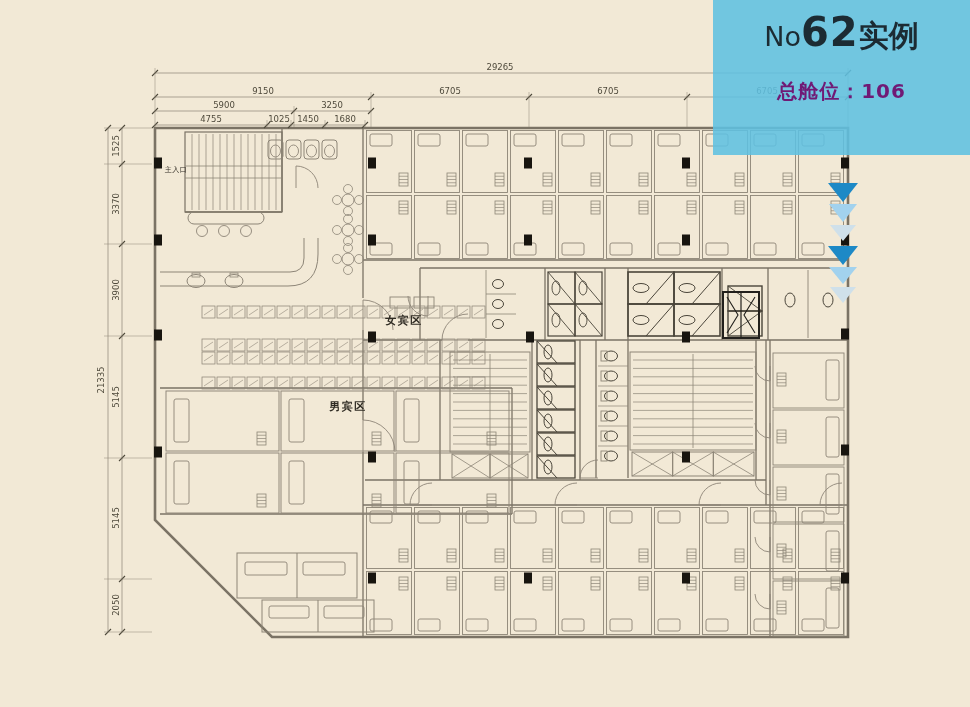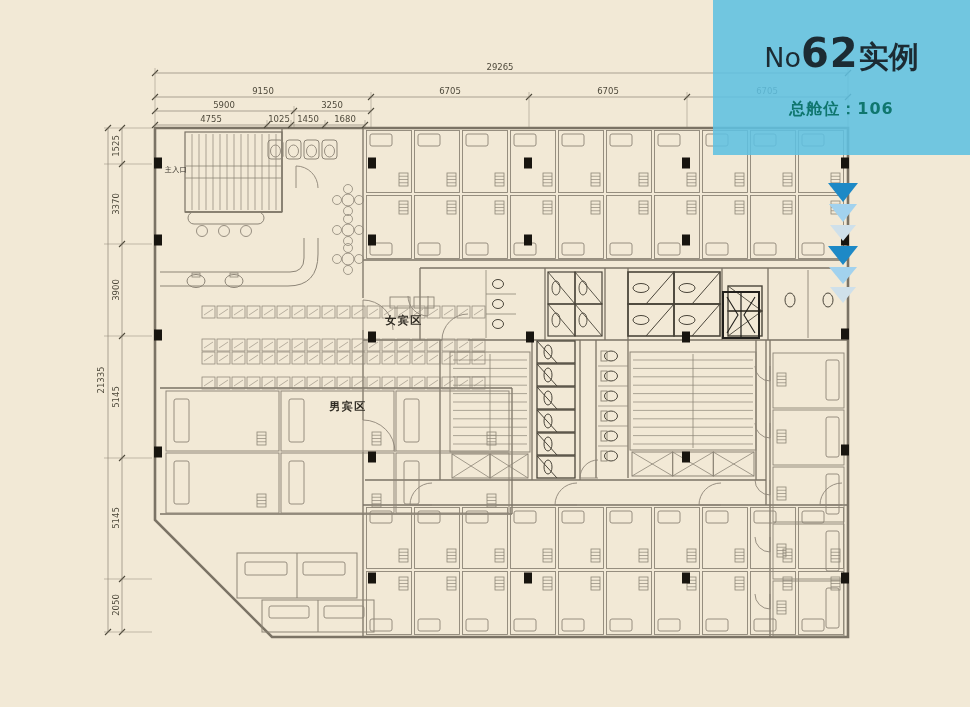--- a/index.html
+++ b/index.html
@@ -3,27 +3,27 @@
 <meta charset="utf-8">
 <style>
   html,body{margin:0;padding:0;}
   .stage{position:relative;width:970px;height:707px;background:#f2e9d6;overflow:hidden;
          font-family:"DejaVu Sans","Liberation Sans",sans-serif;}
   svg.plan{position:absolute;left:0;top:0;}
   .dim{font-size:8.5px;fill:#4f4a3c;}
   .lbl{font-size:11px;font-weight:bold;fill:#2e2a22;letter-spacing:1.5px;}
   .lbl-s{font-size:7px;fill:#2e2a22;letter-spacing:0.5px;}
   .banner{position:absolute;left:713px;top:0;width:257px;height:155px;
-          background:rgba(95,192,225,0.88);box-sizing:border-box;padding-top:36px;}
+          background:rgba(95,192,225,0.88);box-sizing:border-box;padding-top:15px;}
   .banner-title{text-align:center;color:#1c2b33;line-height:34px;white-space:nowrap;}
   .t-prefix{font-size:27px;}
   .t-num{font-size:40px;font-weight:bold;letter-spacing:1px;}
   .t-suffix{font-size:30px;font-weight:600;}
-  .banner-capacity{margin-top:20px;text-align:center;color:#0f766e;
-                   font-size:16px;font-weight:bold;letter-spacing:1px;}
+  .banner-capacity{margin-top:20px;text-align:center;color:#701a75;
+                   font-size:20px;font-weight:bold;letter-spacing:1px;}
 </style>
 </head>
 <body>
 
 <div class="stage">
 
   <svg class="plan" width="970" height="707" viewBox="0 0 970 707">
 
     <g>
       <path d="M155,128 H848 V637 H272 L155,520 Z" fill="none" stroke="#7b7365" stroke-width="2.6"></path>

